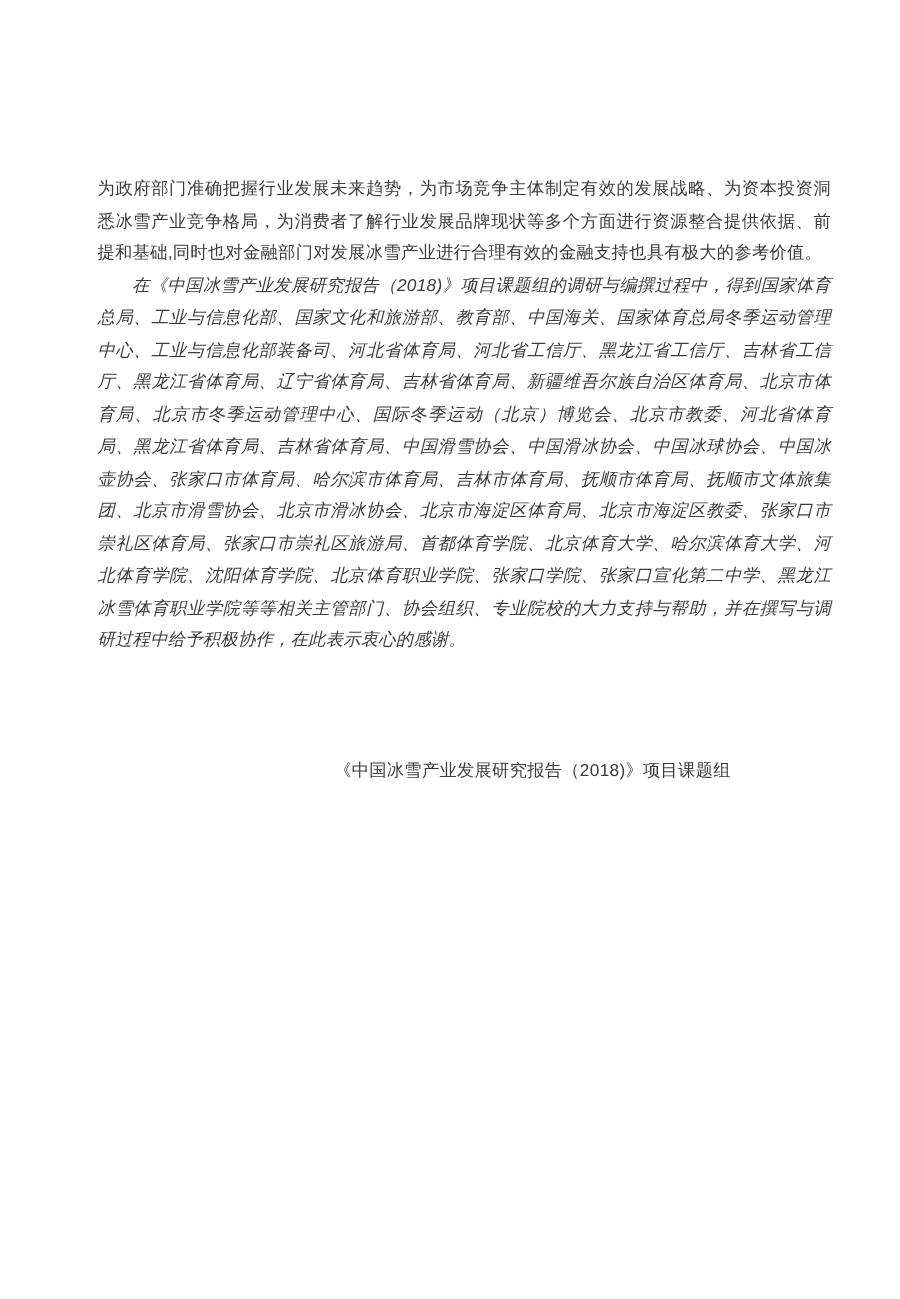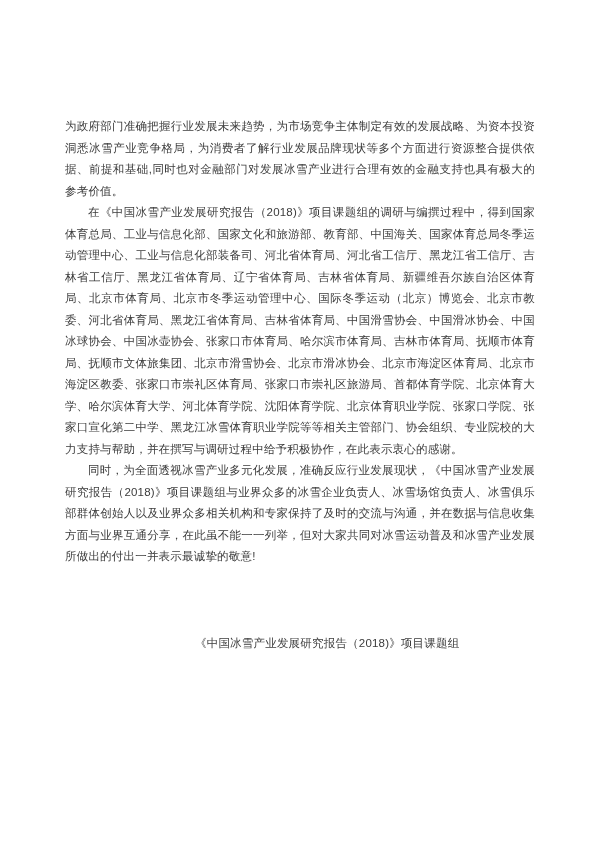--- a/index.html
+++ b/index.html
@@ -11,51 +11,52 @@
     position: relative;
     width: 600px;
     height: 866px;
     background: #ffffff;
     overflow: hidden;
     font-family: "Liberation Sans", sans-serif;
     color: #3b3b3b;
     box-sizing: border-box;
   }
   .content {
-    padding: 116px 65px 0 65px;
+    padding: 116px 46px 0 65px;
   }
   .para {
     margin: 0;
     font-size: 11.5px;
     line-height: 21.5px;
     text-align: justify;
     letter-spacing: 0.2px;
     word-break: break-all;
   }
   .para.indented {
     text-indent: 2em;
+    font-style: italic;
   }
   .signature {
     margin-top: 64px;
     margin-left: auto;
     margin-right: 58px;
     width: 282px;
+    text-align: center;
     font-size: 11.5px;
     line-height: 22px;
     letter-spacing: 0.2px;
   }
   .signature .sig-line {
     white-space: nowrap;
   }
 </style>
 </head>
 <body>
 
 <div class="page">
   <div class="content">
     <p class="para">为政府部门准确把握行业发展未来趋势，为市场竞争主体制定有效的发展战略、为资本投资洞悉冰雪产业竞争格局，为消费者了解行业发展品牌现状等多个方面进行资源整合提供依据、前提和基础,同时也对金融部门对发展冰雪产业进行合理有效的金融支持也具有极大的参考价值。</p>
     <p class="para indented">在《中国冰雪产业发展研究报告（2018)》项目课题组的调研与编撰过程中，得到国家体育总局、工业与信息化部、国家文化和旅游部、教育部、中国海关、国家体育总局冬季运动管理中心、工业与信息化部装备司、河北省体育局、河北省工信厅、黑龙江省工信厅、吉林省工信厅、黑龙江省体育局、辽宁省体育局、吉林省体育局、新疆维吾尔族自治区体育局、北京市体育局、北京市冬季运动管理中心、国际冬季运动（北京）博览会、北京市教委、河北省体育局、黑龙江省体育局、吉林省体育局、中国滑雪协会、中国滑冰协会、中国冰球协会、中国冰壶协会、张家口市体育局、哈尔滨市体育局、吉林市体育局、抚顺市体育局、抚顺市文体旅集团、北京市滑雪协会、北京市滑冰协会、北京市海淀区体育局、北京市海淀区教委、张家口市崇礼区体育局、张家口市崇礼区旅游局、首都体育学院、北京体育大学、哈尔滨体育大学、河北体育学院、沈阳体育学院、北京体育职业学院、张家口学院、张家口宣化第二中学、黑龙江冰雪体育职业学院等等相关主管部门、协会组织、专业院校的大力支持与帮助，并在撰写与调研过程中给予积极协作，在此表示衷心的感谢。</p>
-    <p class="para indented">同时，为全面透视冰雪产业多元化发展，准确反应行业发展现状，《中国冰雪产业发展研究报告（2018)》项目课题组与业界众多的冰雪企业负责人、冰雪场馆负责人、冰雪俱乐部群体创始人以及业界众多相关机构和专家保持了及时的交流与沟通，并在数据与信息收集方面与业界互通分享，在此虽不能一一列举，但对大家共同对冰雪运动普及和冰雪产业发展所做出的付出一并表示最诚挚的敬意!</p>
     <div class="signature">
       <div class="sig-line">《中国冰雪产业发展研究报告（2018)》项目课题组</div>
     </div>
   </div>
 </div>
 
 </body></html>

